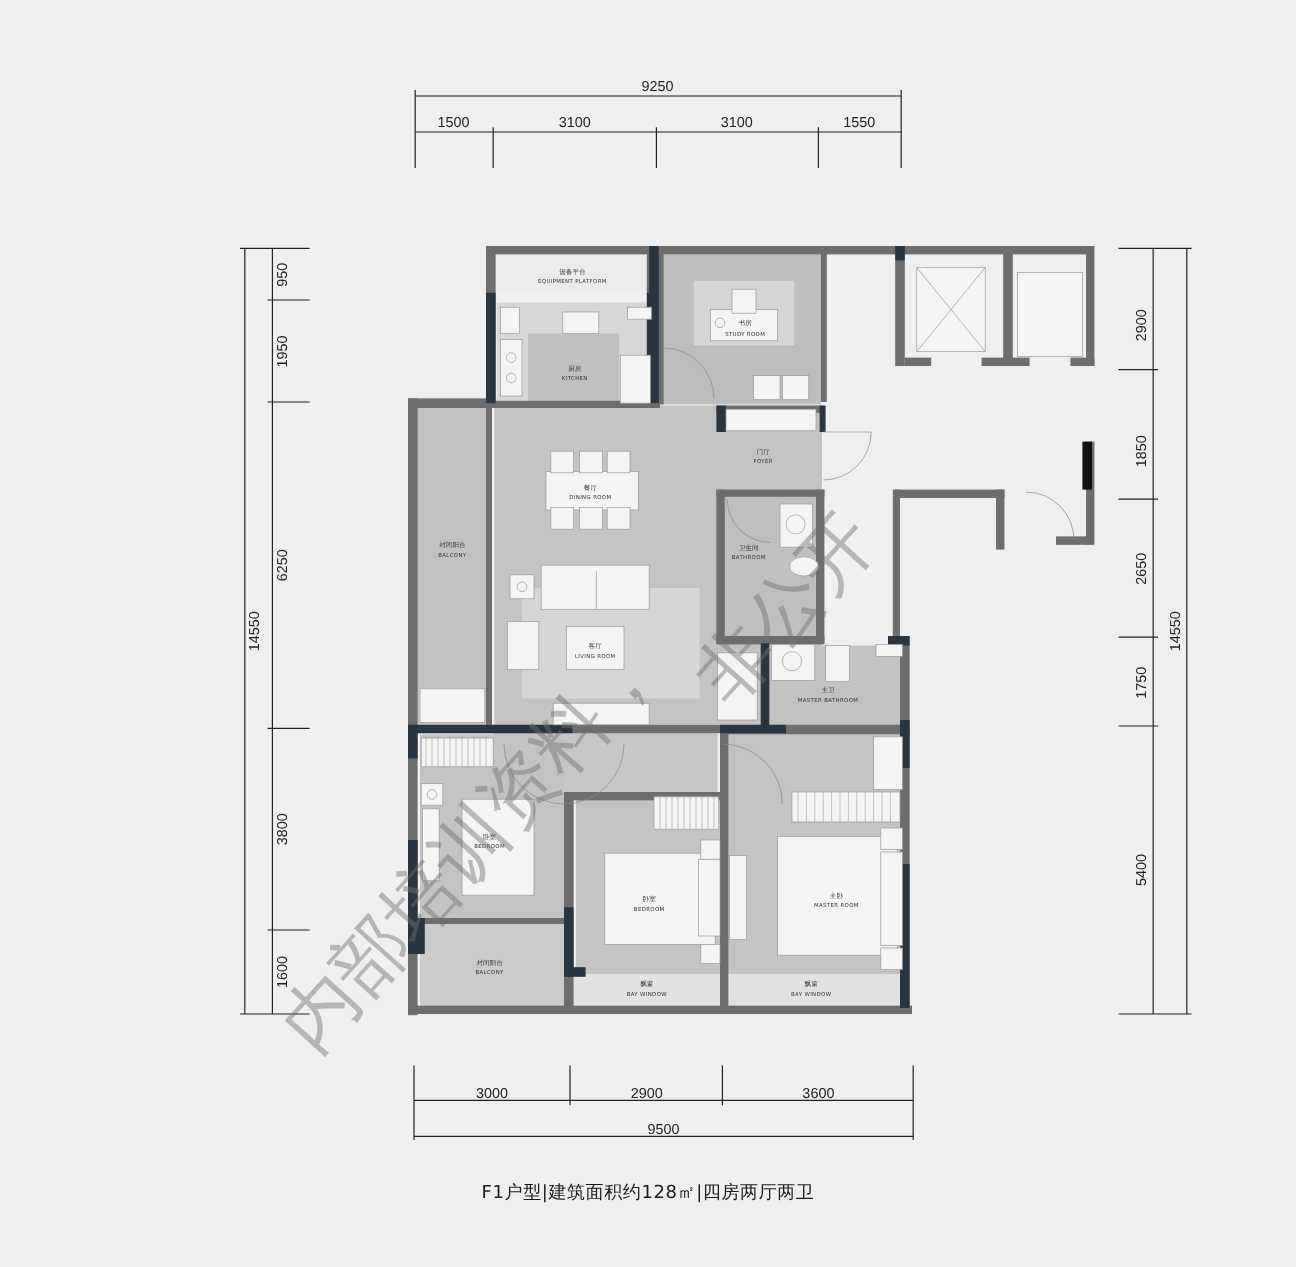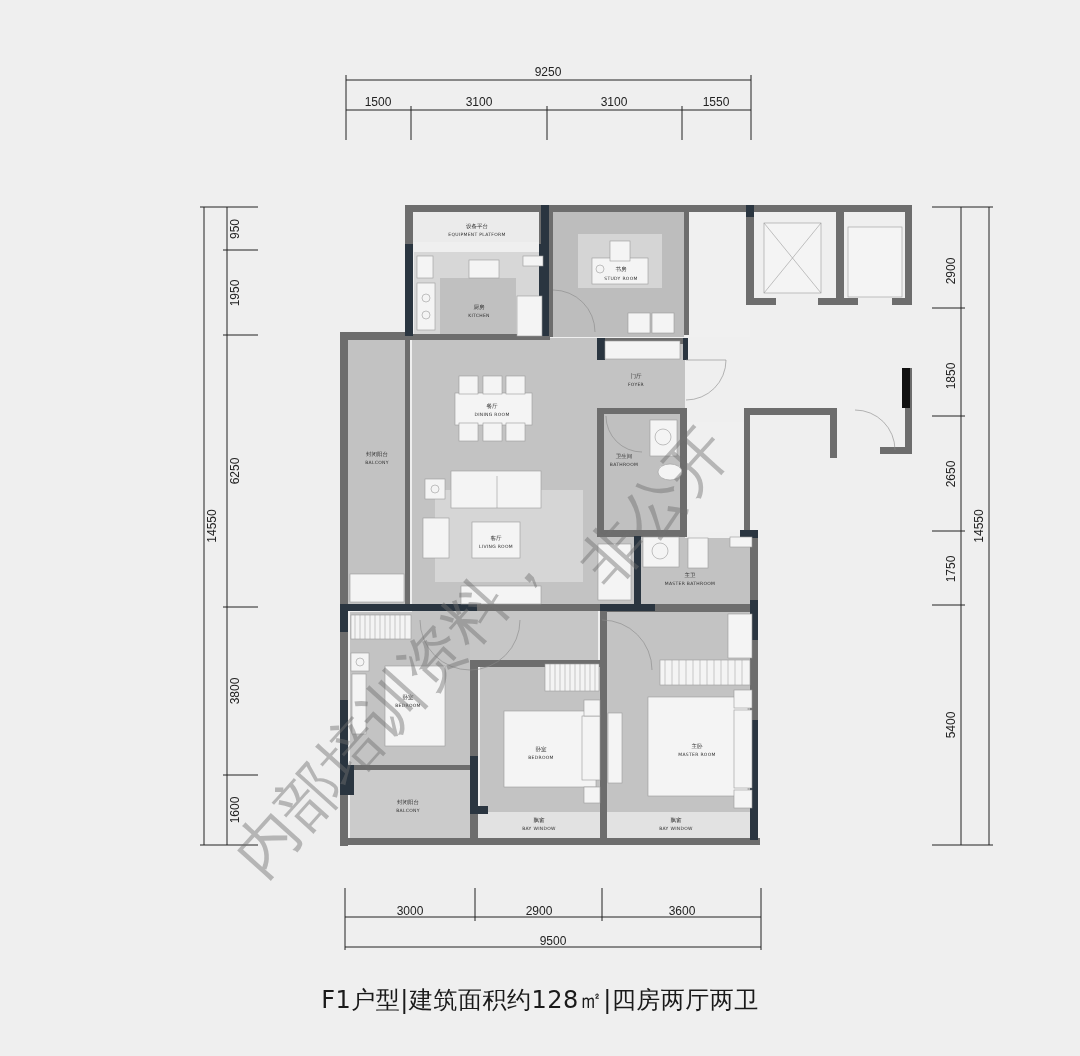--- a/index.html
+++ b/index.html
@@ -2,21 +2,21 @@
 <html><head>
 <meta charset="utf-8">
 <style>
   html, body { margin: 0; padding: 0; }
   body { width: 1080px; height: 1056px; background: #efefef; position: relative; overflow: hidden; font-family: "DejaVu Sans", sans-serif; }
   #plan { position: absolute; left: 0; top: 0; width: 1080px; height: 1056px; }
   .dimtxt { font-family: "Liberation Sans", sans-serif; font-size: 12px; fill: #222; }
   .rlabel-cn { font-family: "DejaVu Sans", sans-serif; font-size: 5.5px; fill: #333; text-anchor: middle; }
   .rlabel-en { font-family: "DejaVu Sans", sans-serif; font-size: 4.5px; fill: #333; text-anchor: middle; letter-spacing: 0.3px; }
   .wm { font-family: "DejaVu Sans", sans-serif; font-size: 62px; fill: rgba(110,110,110,0.45); }
-  #caption { position: absolute; left: 0; top: 984px; width: 1080px; text-align: center; font-family: "DejaVu Sans", sans-serif; font-size: 24px; color: #1a1a1a; letter-spacing: 0.5px; }
+  #caption { position: absolute; left: 0; top: 984px; width: 1080px; text-align: center; font-family: "DejaVu Sans", sans-serif; font-size: 15px; color: #1a1a1a; letter-spacing: 0.5px; }
 </style>
 </head>
 <body>
 
 <svg id="plan" viewBox="0 0 1080 1056" xmlns="http://www.w3.org/2000/svg">
 
   <g stroke="#222" stroke-width="1" fill="none">
     <line x1="346" y1="80" x2="751" y2="80"></line>
     <line x1="346" y1="110" x2="751" y2="110"></line>
     <line x1="346" y1="75" x2="346" y2="140"></line>

